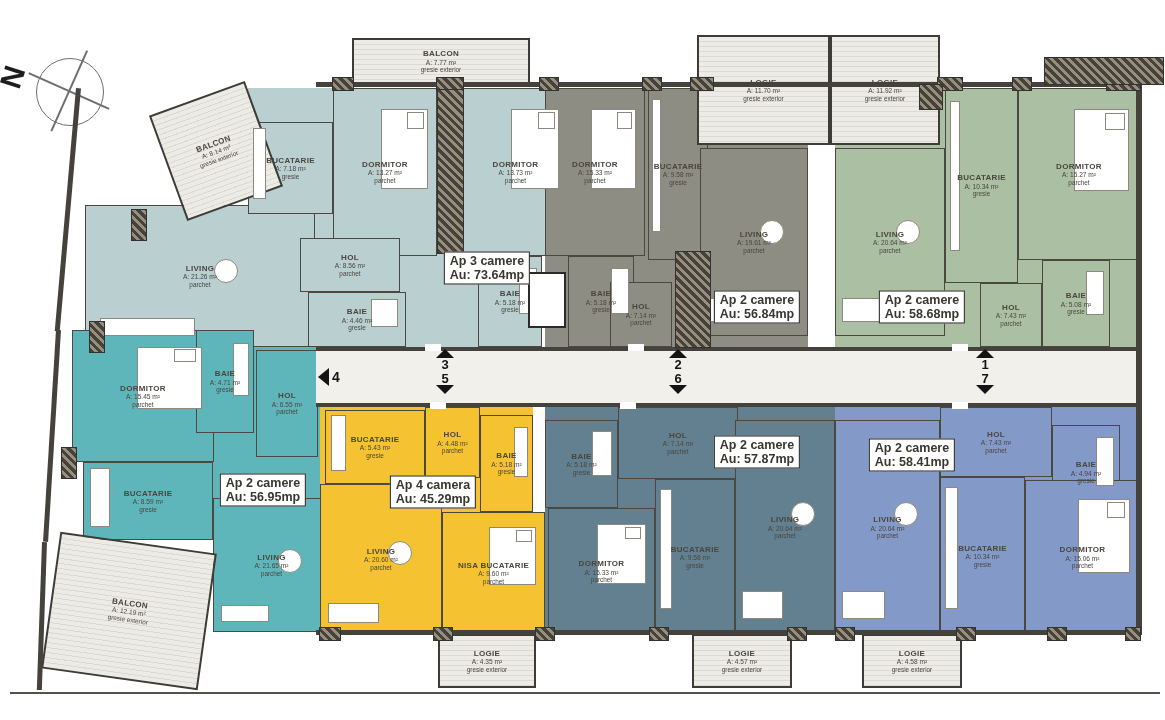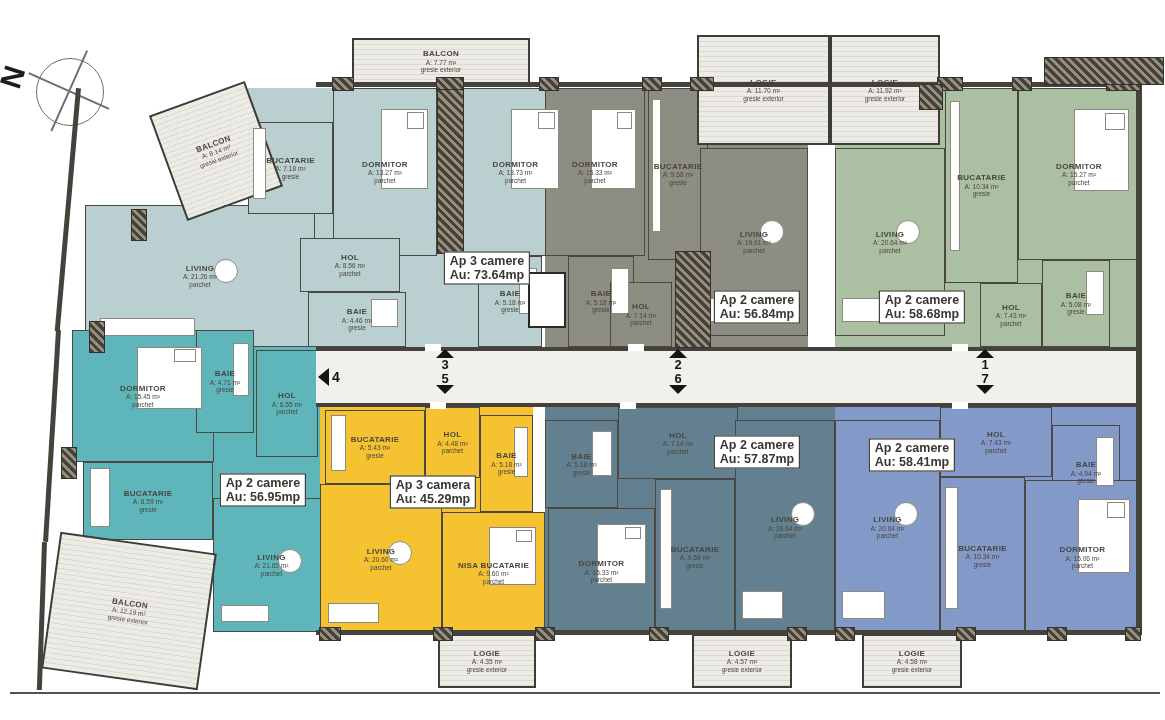--- a/index.html
+++ b/index.html
@@ -485,21 +485,21 @@
       </div>
       <div class="badge" style="left: 922px; top: 307px;">
         <div>Ap 2 camere</div>
         <div>Au: 58.68mp</div>
       </div>
       <div class="badge" style="left: 263px; top: 490px;">
         <div>Ap 2 camere</div>
         <div>Au: 56.95mp</div>
       </div>
       <div class="badge" style="left: 433px; top: 492px;">
-        <div>Ap 3 camera</div>
+        <div>Ap 4 camera</div>
         <div>Au: 45.29mp</div>
       </div>
       <div class="badge" style="left: 757px; top: 452px;">
         <div>Ap 2 camere</div>
         <div>Au: 57.87mp</div>
       </div>
       <div class="badge" style="left: 912px; top: 455px;">
         <div>Ap 2 camere</div>
         <div>Au: 58.41mp</div>
       </div>

